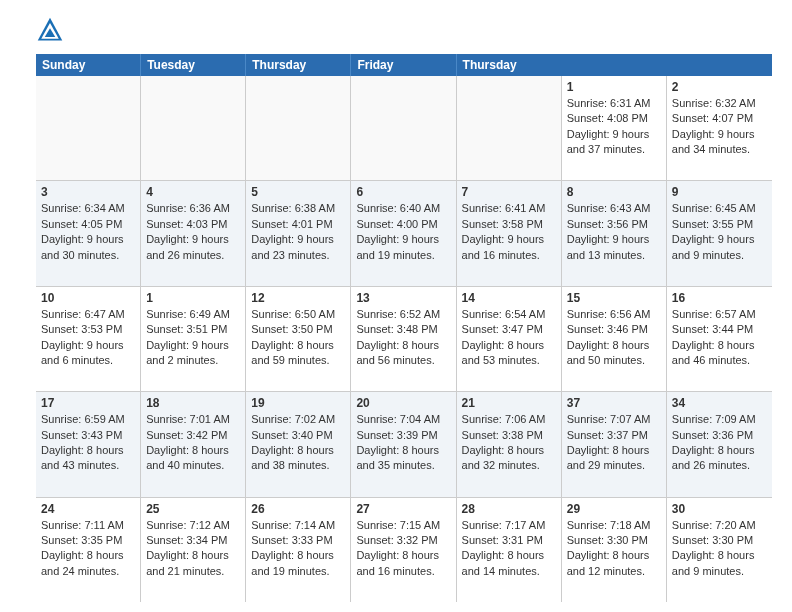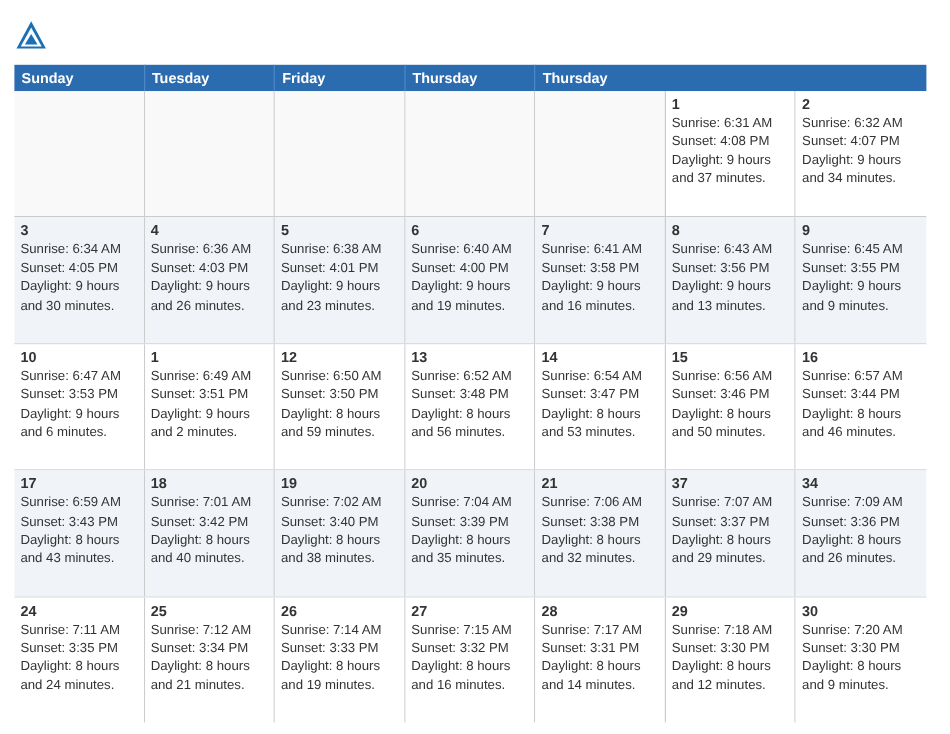--- a/index.html
+++ b/index.html
@@ -6,21 +6,21 @@
     body {
       font-family: Arial, sans-serif;
       background: #fff;
       width: 792px;
       height: 612px;
       overflow: hidden;
     }
     .page {
       width: 792px;
       height: 612px;
-      padding: 16px 20px 10px 12px;
+      padding: 16px 20px 10px 36px;
       display: flex;
       flex-direction: column;
     }
     .header {
       display: flex;
       justify-content: space-between;
       align-items: flex-start;
       margin-bottom: 10px;
     }
     .logo {
@@ -125,22 +125,22 @@
     <div class="title-block">
       <div class="month-title"></div>
       <div class="location"></div>
     </div>
   </div>
 
   <div class="calendar">
     <div class="cal-header" id="cal-header">
         <div class="cal-header-cell">Sunday</div>
         <div class="cal-header-cell">Tuesday</div>
+        <div class="cal-header-cell">Thursday</div>
         <div class="cal-header-cell">Friday</div>
-        <div class="cal-header-cell">Thursday</div>
         <div class="cal-header-cell">Thursday</div>
       </div>
     <div class="cal-body" id="cal-body">
         <div class="cal-row">
           <div class="cal-cell empty"></div>
           <div class="cal-cell empty"></div>
           <div class="cal-cell empty"></div>
           <div class="cal-cell empty"></div>
           <div class="cal-cell empty"></div>
           <div class="cal-cell">

